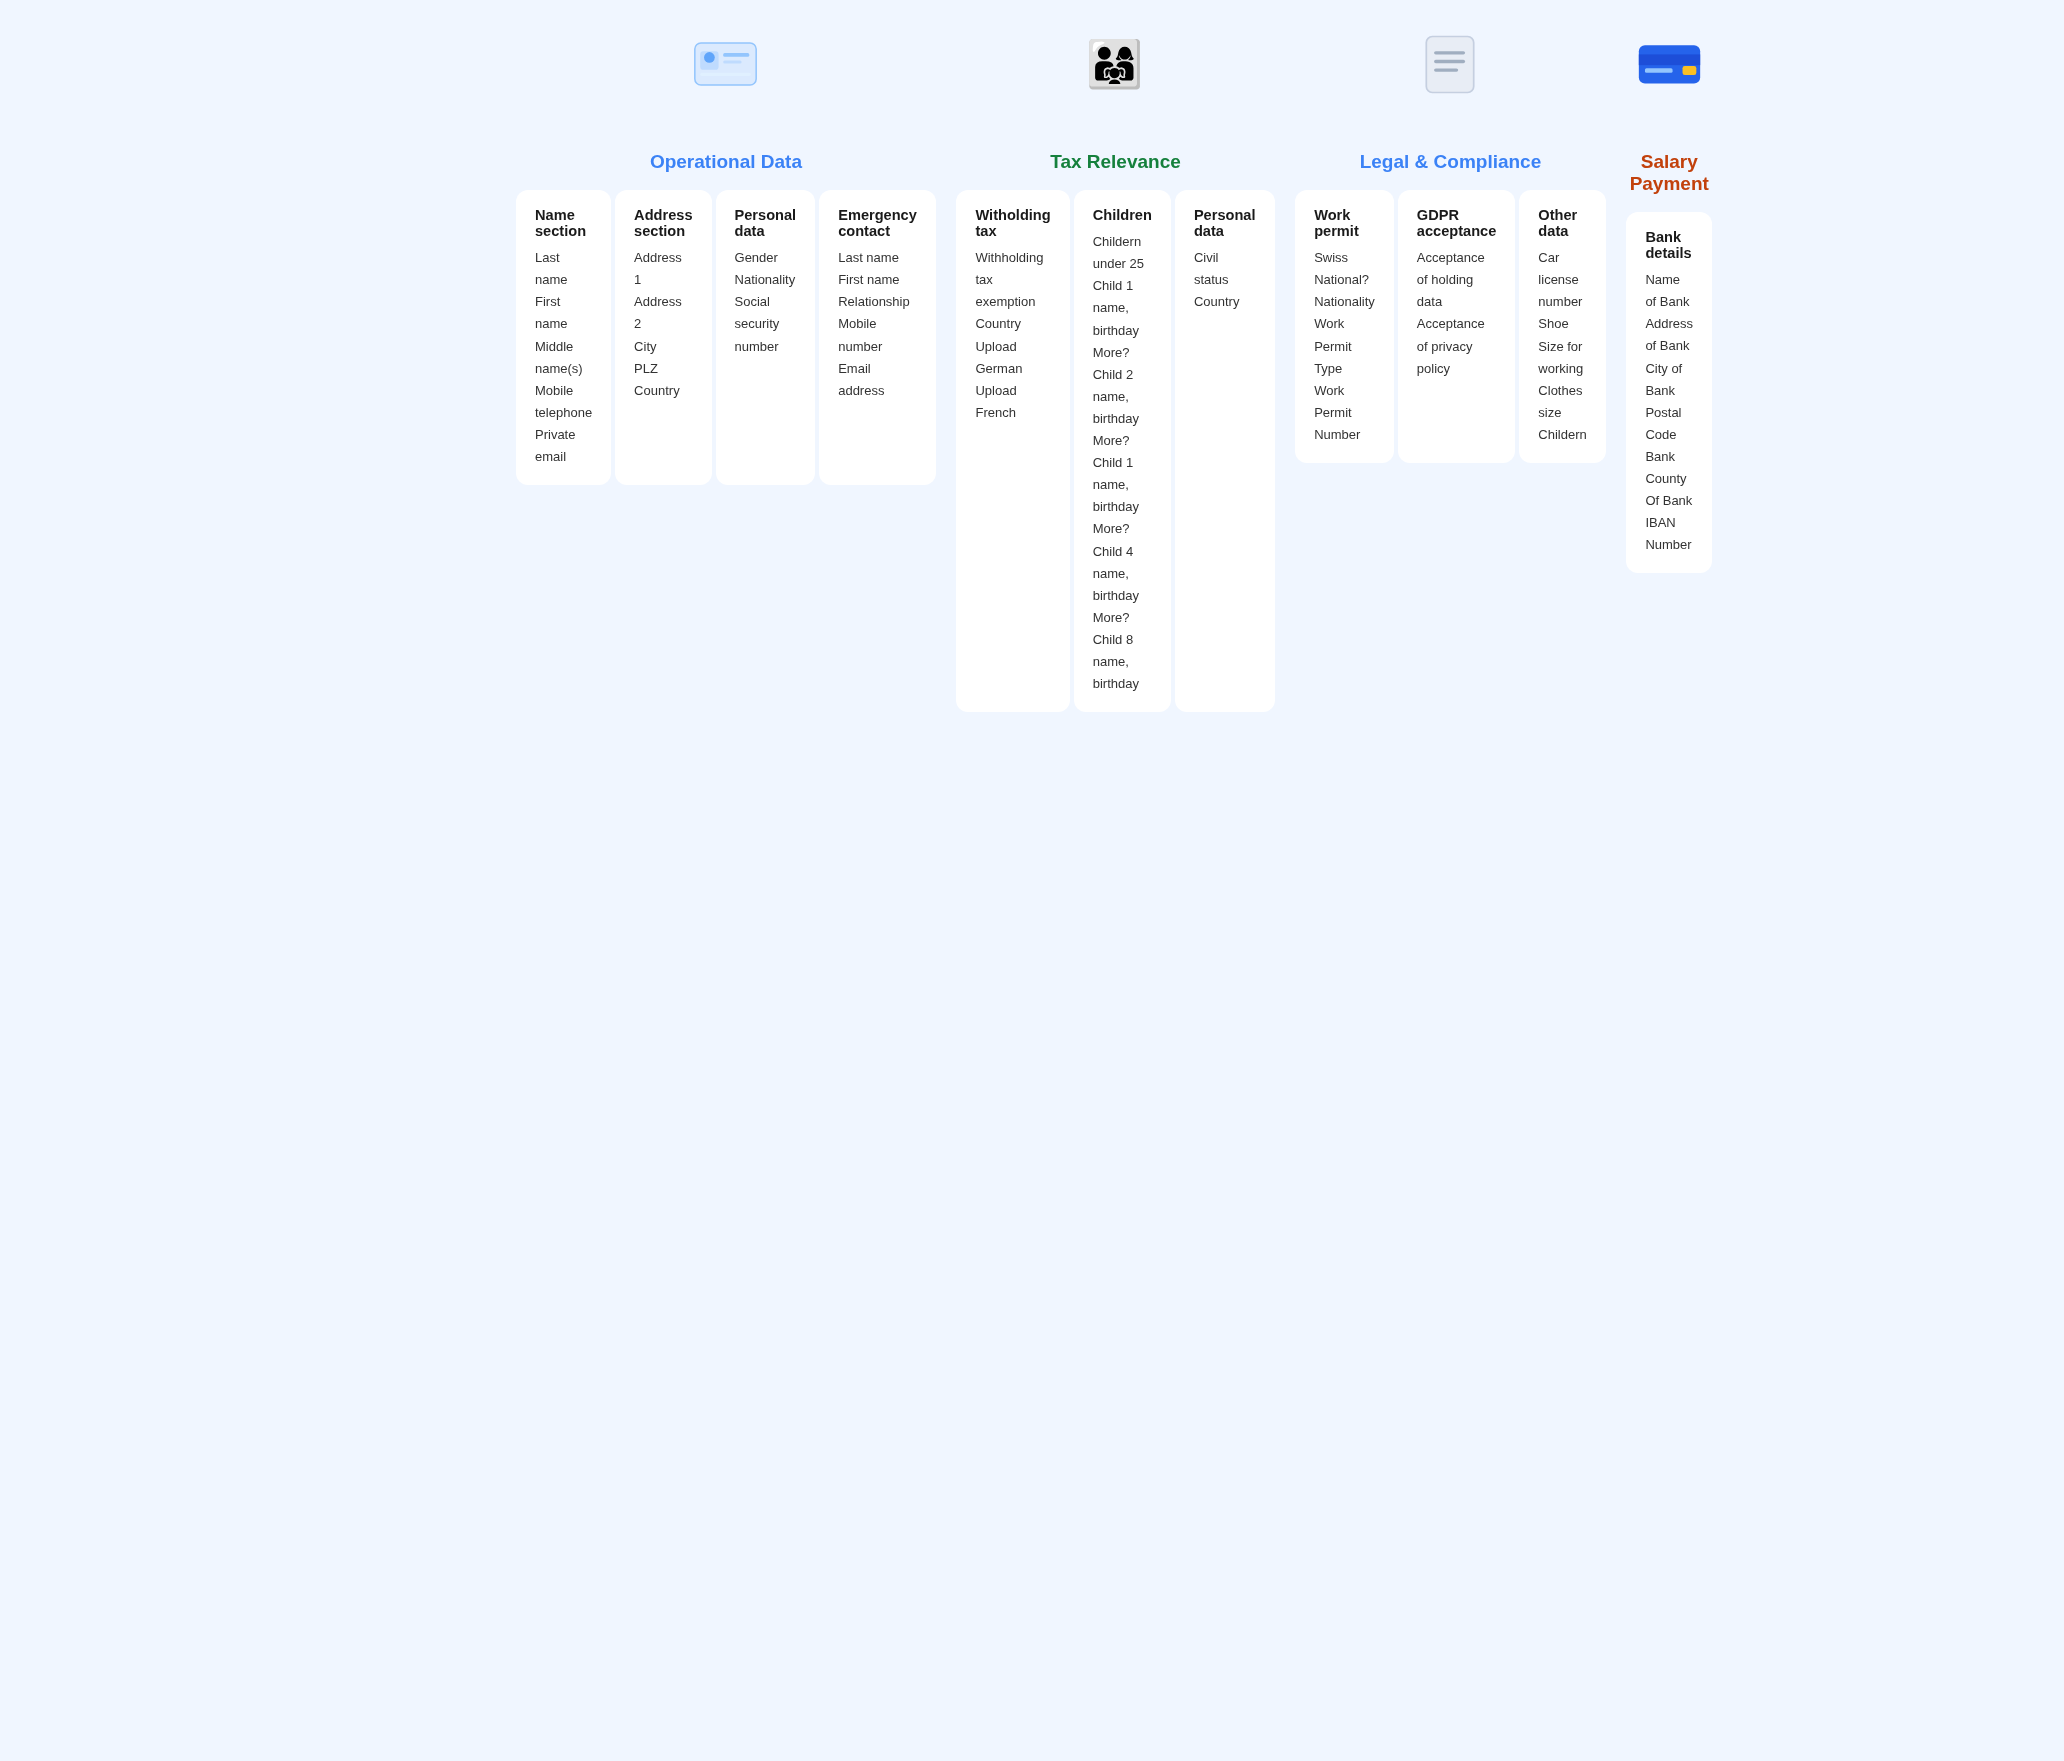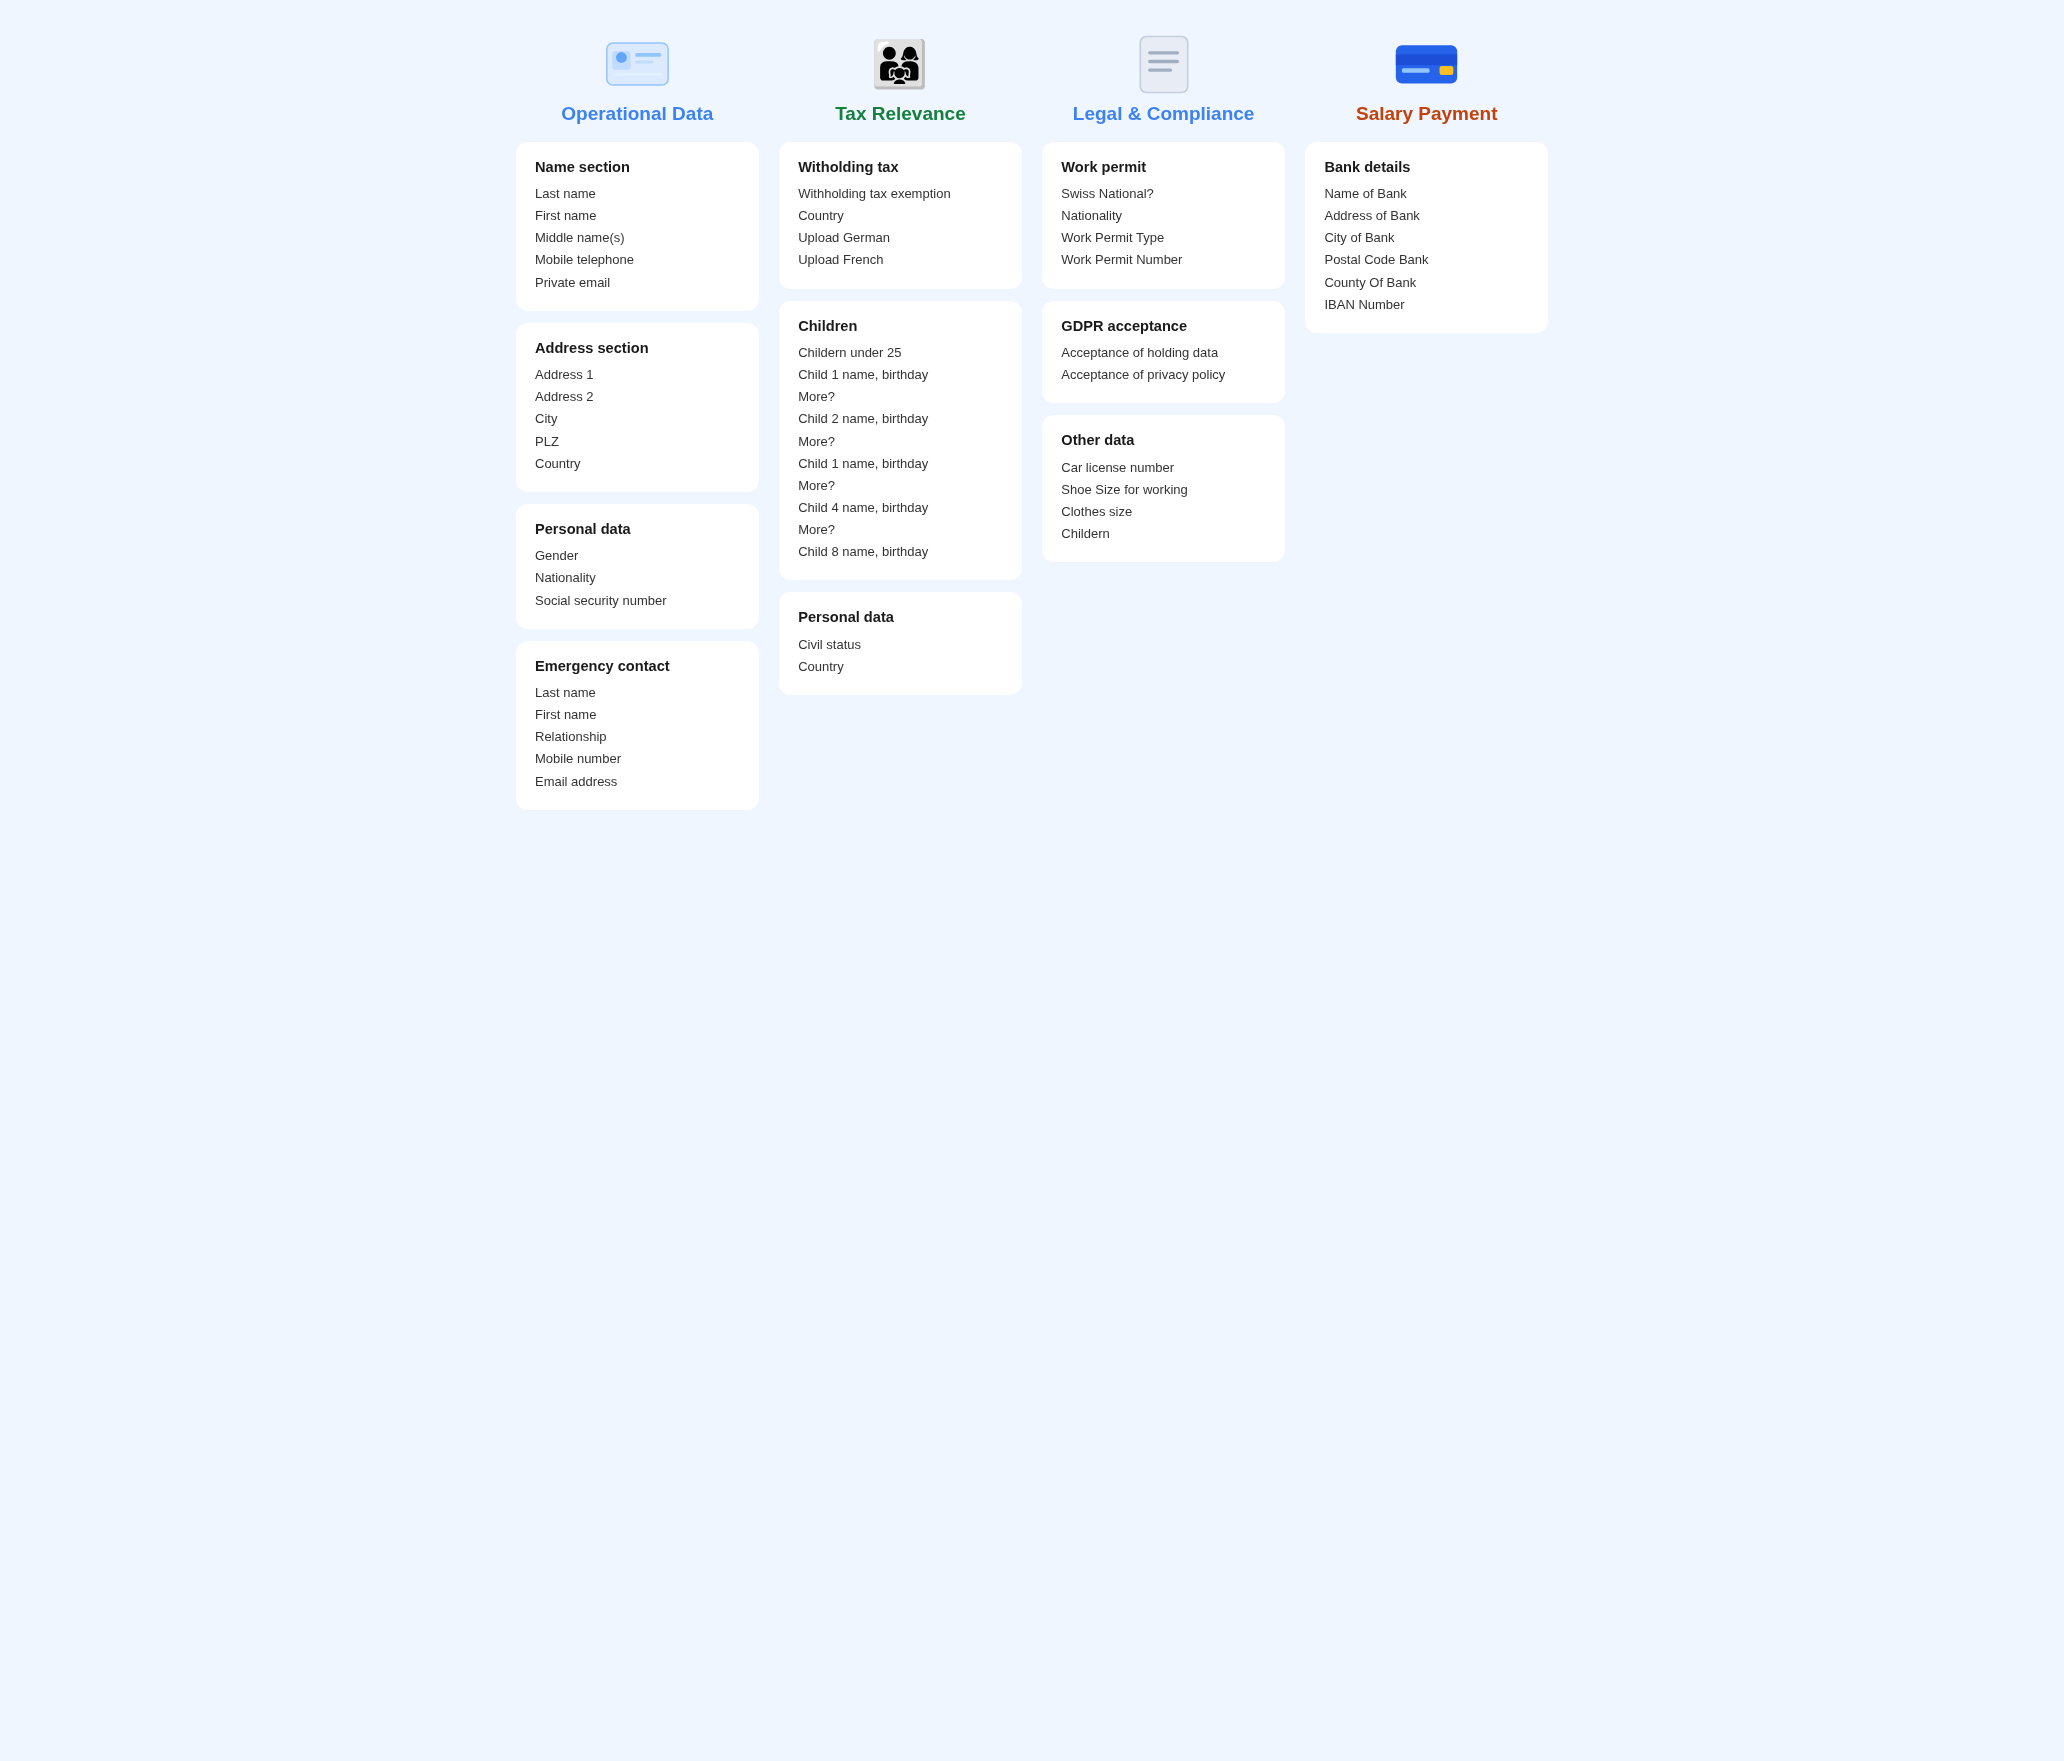--- a/index.html
+++ b/index.html
@@ -36,25 +36,26 @@
       align-items: center;
       justify-content: center;
       margin-bottom: 8.6px;
       font-size: 45px;
     }
     .column-title {
       font-size: 19px;
       font-weight: 700;
       color: #3b82f6;
       text-align: center;
+      margin-top: 48px;
     }
     .column-cards {
       display: flex;
-      flex-direction: column;
-      gap: 12px;
+      flex-direction: row;
+      gap: 4px;
       width: 100%;
     }
     .card {
       background: #ffffff;
       border-radius: 12px;
       padding: 17px 19px;
       width: 100%;
     }
     .card-title {
       font-size: 14.6px;

